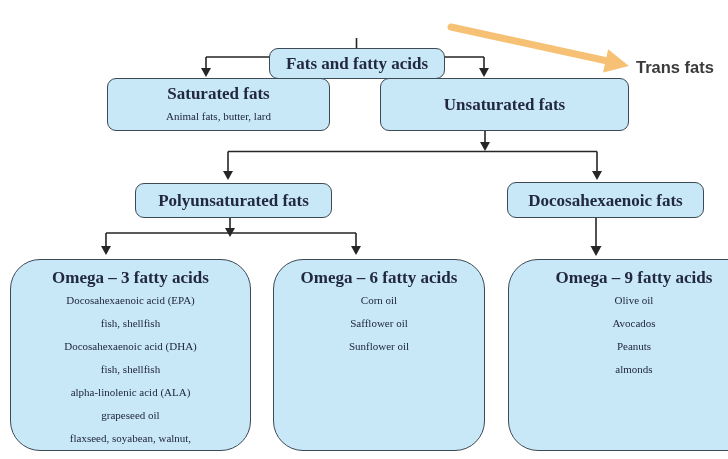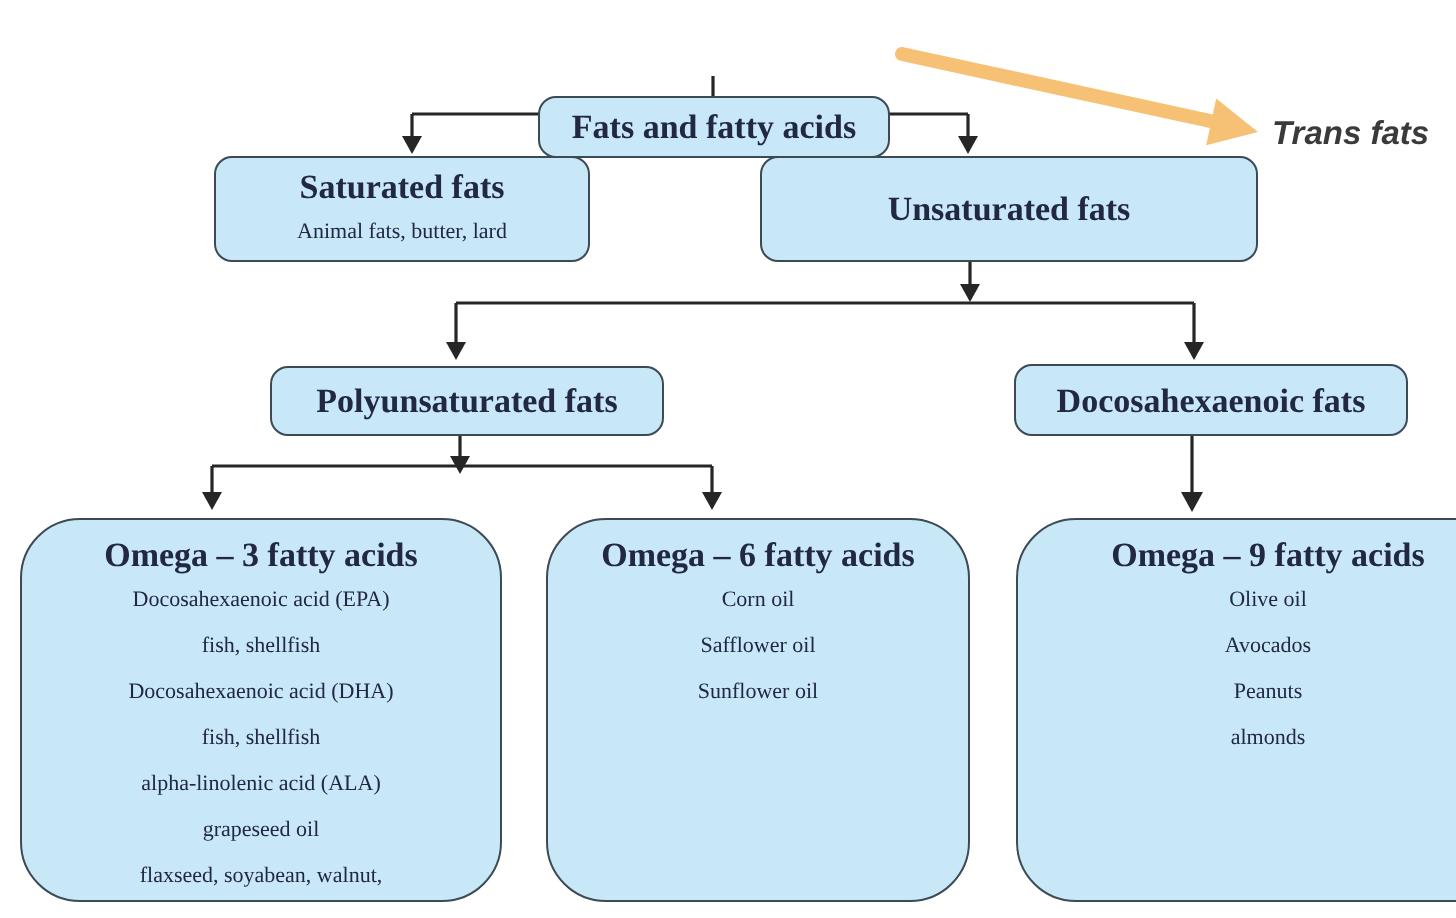--- a/index.html
+++ b/index.html
@@ -27,21 +27,20 @@
   .node.small{border-radius:9px;}
   .node.big{border-radius:30px;justify-content:flex-start;padding-top:6px;}
   .node .title{font-weight:bold;font-size:17px;line-height:23px;}
   .node .line{font-size:11px;line-height:23px;white-space:nowrap;}
   .trans-label{
     position:absolute;
     font-family:"Liberation Sans","DejaVu Sans",sans-serif;
     font-weight:700;font-size:16.5px;
     color:var(--trans-text);
     white-space:nowrap;
-    font-style:italic;
   }
 </style>
 </head>
 <body>
 
 <div id="canvas">
 
   <svg id="connectors" viewBox="0 0 728 459" xmlns="http://www.w3.org/2000/svg">
 
     <g>
@@ -74,21 +73,21 @@
       <polygon class="trans-head" points="629,66 603.1,72.6 608.1,49.2"></polygon>
     </g>
   </svg>
 
   <div class="node small" style="left:269px;top:8px;width:176px;height:31px;margin-top:40px;">
     <div class="title">Fats and fatty acids</div>
   </div>
 
   <div class="trans-label" style="left:636px;top:58px;">Trans fats</div>
 
-  <div class="node small" style="left:107px;top:78px;width:188px;height:53px;">
+  <div class="node small" style="left:107px;top:78px;width:223px;height:53px;">
     <div class="title">Saturated fats</div>
     <div class="line">Animal fats, butter, lard</div>
   </div>
 
   <div class="node small" style="left:380px;top:78px;width:249px;height:53px;">
     <div class="title">Unsaturated fats</div>
   </div>
 
   <div class="node small" style="left:135px;top:183px;width:197px;height:35px;">
     <div class="title">Polyunsaturated fats</div>

